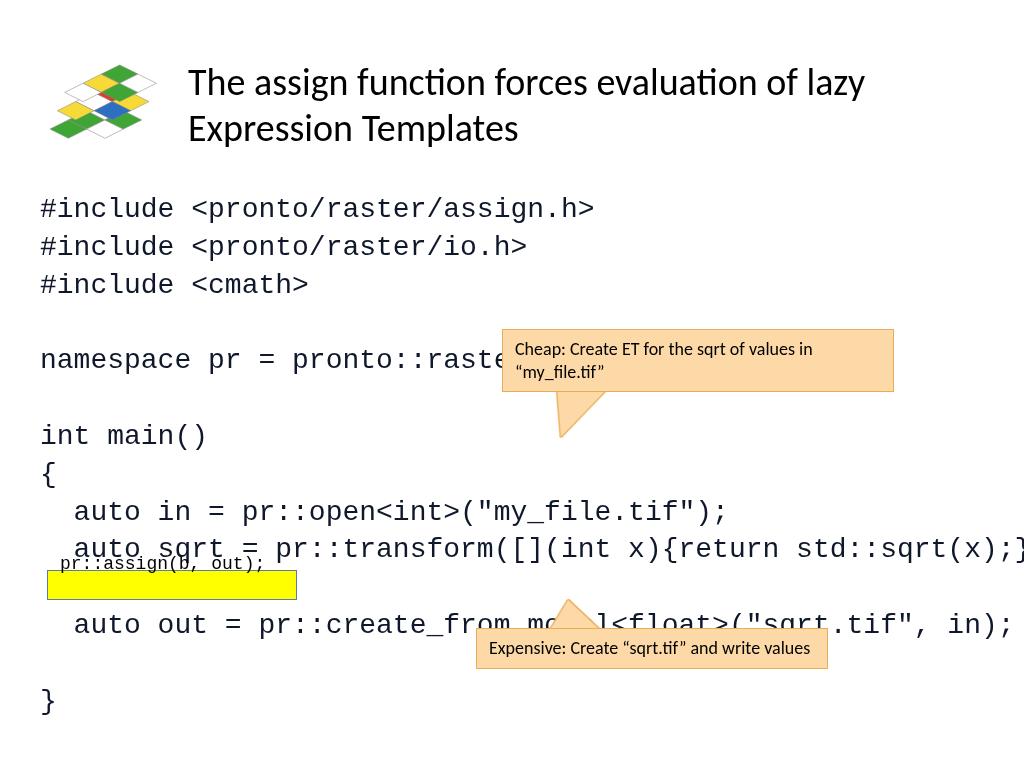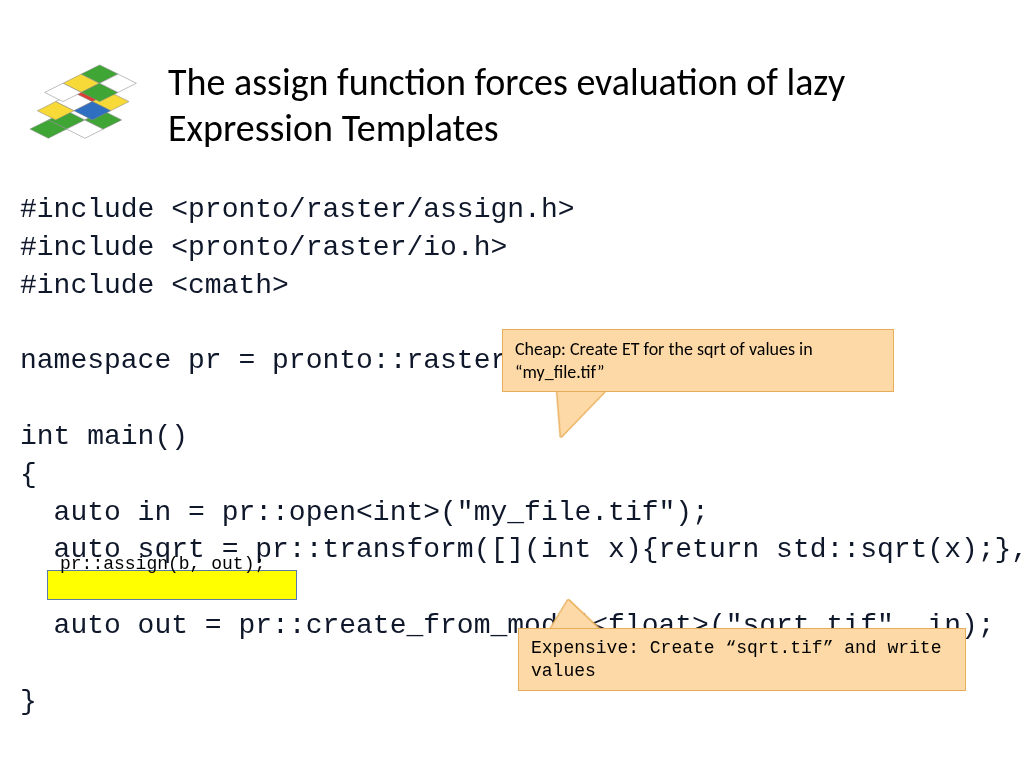--- a/index.html
+++ b/index.html
@@ -9,21 +9,21 @@
     height: 768px;
     background: #ffffff;
     font-family: "Segoe UI", Calibri, Arial, sans-serif;
     position: relative;
     overflow: hidden;
   }
   .slide {
     width: 100%;
     height: 100%;
     position: relative;
-    padding: 60px 50px 40px 30px;
+    padding: 60px 50px 40px 50px;
   }
   .header {
     display: flex;
     align-items: flex-start;
     gap: 28px;
     margin-bottom: 40px;
   }
   .logo {
     flex: 0 0 110px;
     height: 85px;
@@ -73,24 +73,23 @@
     line-height: 1.25;
     color: #000;
     z-index: 5;
   }
   .callout-top {
     left: 502px;
     top: 329px;
     width: 392px;
   }
   .callout-bottom {
-    left: 518px;
+    left: 476px;
     top: 628px;
-    width: 448px;
-    font-family: Liberation Mono, monospace;
+    width: 352px;
   }
   .callout-tail {
     position: absolute;
     width: 0;
     height: 0;
     z-index: 4;
   }
   .tail-top {
     left: 552px;
     top: 389px;

